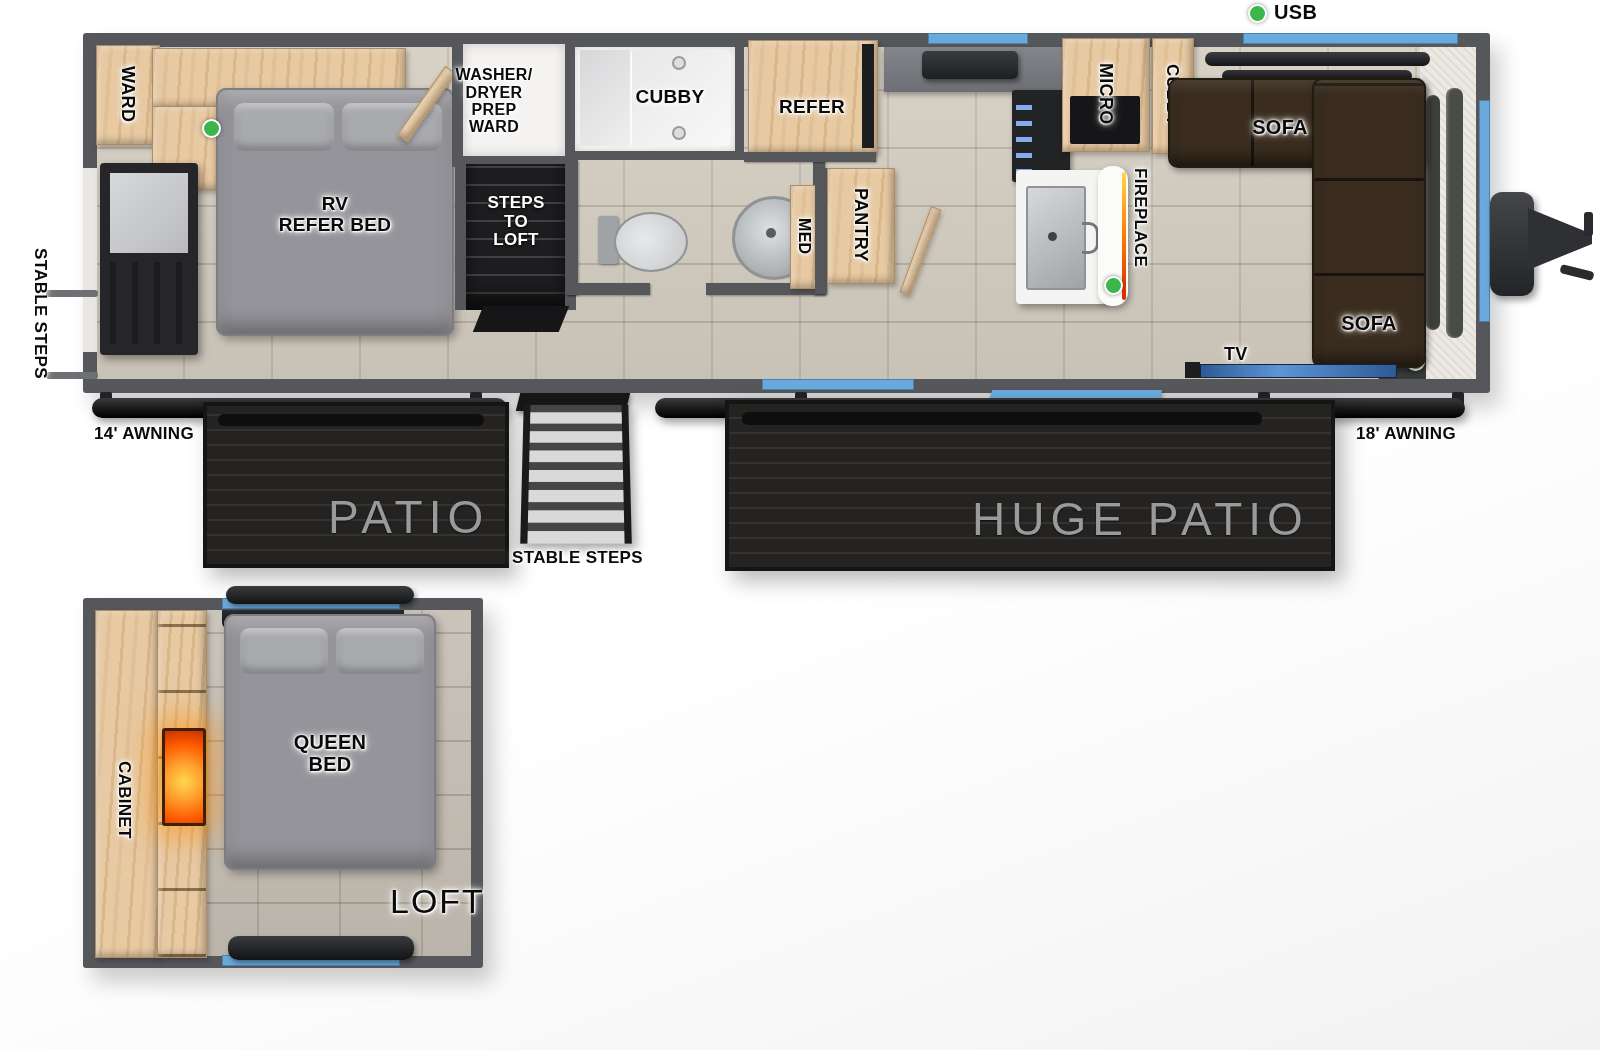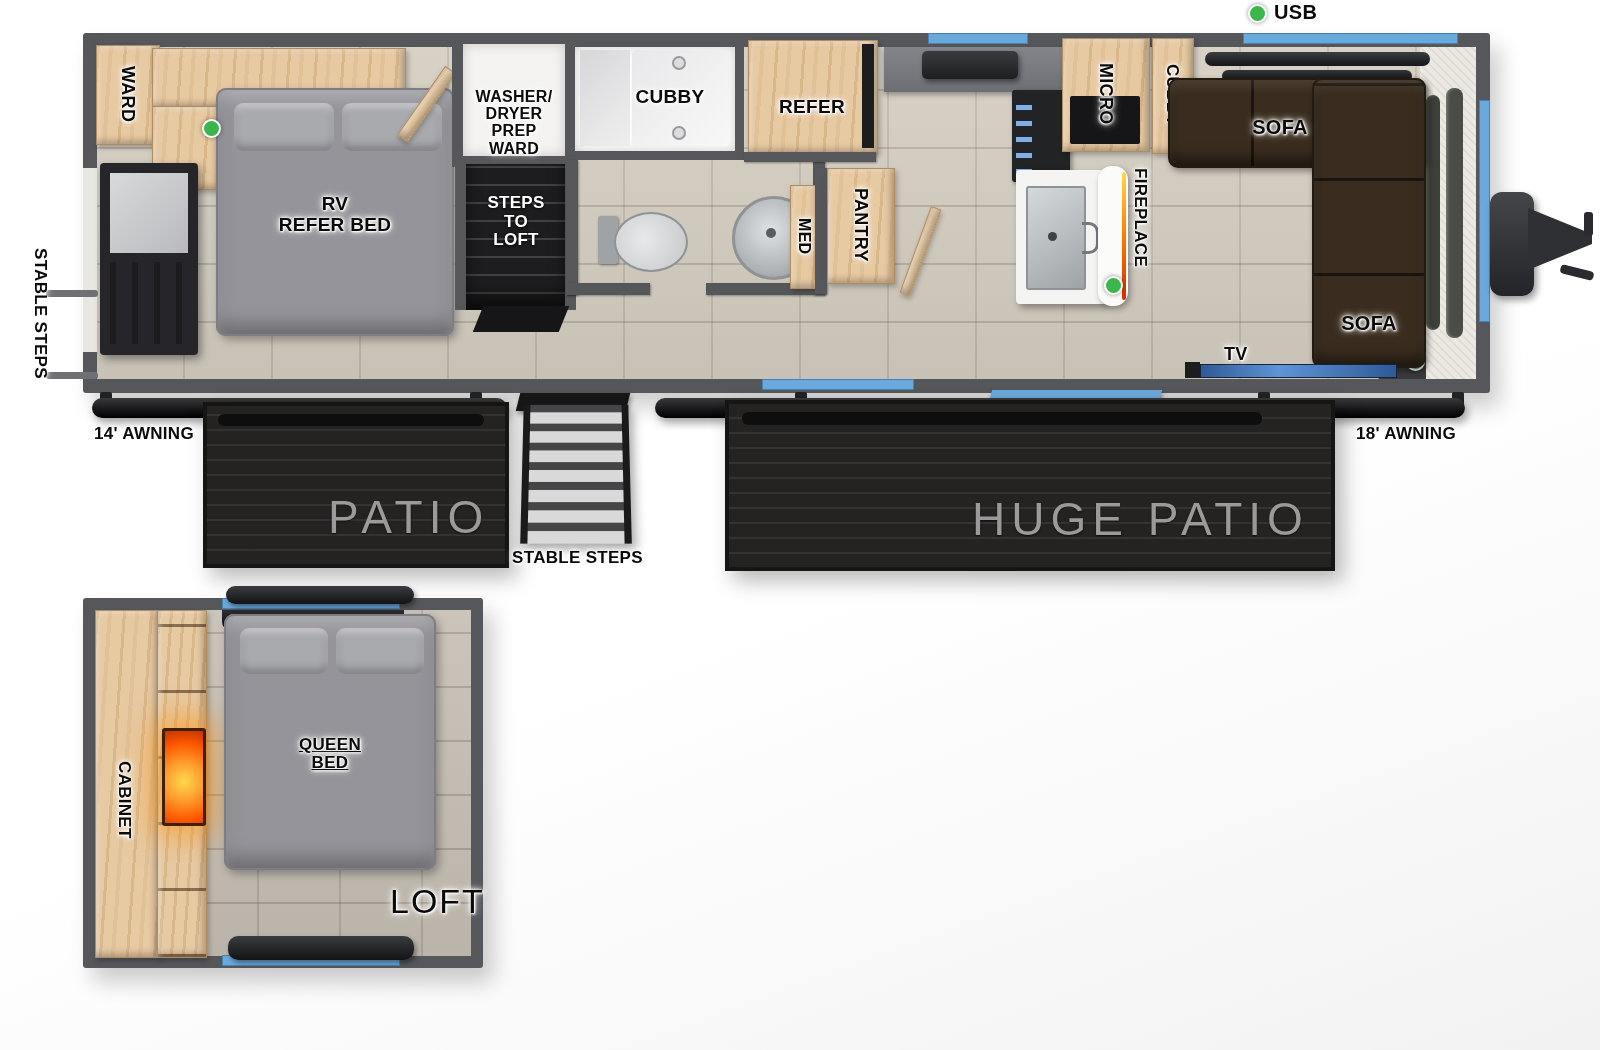--- a/index.html
+++ b/index.html
@@ -89,21 +89,21 @@
   <div class="abs wood" style="left:420px;top:62px;width:11px;height:82px;transform:rotate(35deg);"></div>
 
   <div class="abs" style="left:100px;top:163px;width:98px;height:192px;background:#26262a;border-radius:4px;box-shadow:3px 4px 8px rgba(0,0,0,.4);"></div>
   <div class="abs" style="left:110px;top:173px;width:78px;height:80px;background:linear-gradient(135deg,#d8d9db,#b9babd);"></div>
   <div class="abs" style="left:110px;top:262px;width:78px;height:82px;background:linear-gradient(135deg,#e3e4e6,#c5c6c9);background-image:repeating-linear-gradient(90deg,#1c1c1e 0 6px,transparent 6px 22px);"></div>
   <div class="abs" style="left:46px;top:290px;width:52px;height:7px;background:#6f7073;border-radius:3px;"></div>
   <div class="abs" style="left:46px;top:372px;width:52px;height:7px;background:#6f7073;border-radius:3px;"></div>
   <div class="lbl vert" style="left:30px;top:248px;height:150px;font-size:17px;">STABLE STEPS</div>
 
   <div class="abs whiteroom" style="left:452px;top:33px;width:124px;height:134px;border:11px solid #56575b;box-sizing:border-box;"></div>
-  <div class="lbl center lines" style="left:458px;top:45px;width:112px;height:112px;font-size:16px;align-items:flex-end;">
+  <div class="lbl center lines" style="left:438px;top:45px;width:112px;height:112px;font-size:16px;">
     <div>
         <span>WASHER/</span>
         <span>DRYER</span>
         <span>PREP</span>
         <span>WARD</span>
       </div>
   </div>
   <div class="abs" style="left:455px;top:164px;width:121px;height:146px;background:#1d1d1f;border-left:11px solid #56575b;border-right:11px solid #56575b;box-sizing:border-box;background-image:repeating-linear-gradient(0deg,transparent 0 16px,rgba(255,255,255,.16) 16px 18px);box-shadow:inset 0 -14px 16px rgba(0,0,0,.6);"></div>
   <div class="abs" style="left:478px;top:306px;width:86px;height:26px;background:#161618;transform:skewX(-22deg);"></div>
   <div class="lbl whitelbl center lines" style="left:466px;top:172px;width:100px;height:100px;font-size:17px;">
@@ -215,21 +215,21 @@
   <div class="abs" style="left:228px;top:936px;width:186px;height:24px;background:linear-gradient(#3a3b3e,#121315);border-radius:10px;box-shadow:2px 3px 5px rgba(0,0,0,.4);"></div>
 
   <div class="abs wood" style="left:95px;top:610px;width:62px;height:346px;"></div>
   <div class="abs wood" style="left:157px;top:610px;width:48px;height:346px;background-image:repeating-linear-gradient(0deg,rgba(60,35,10,.55) 0 3px,transparent 3px 66px),repeating-linear-gradient(94deg,rgba(165,120,60,.22) 0 3px,transparent 3px 12px);"></div>
   <div class="abs" style="left:162px;top:728px;width:38px;height:92px;background:radial-gradient(circle at 50% 55%,#ffd84d 0%,#ff9d2e 35%,#ff5a00 70%,#c33300 100%);border:3px solid #401f08;border-radius:3px;box-shadow:0 0 30px 10px rgba(255,140,0,.55);"></div>
   <div class="lbl vert center" style="left:104px;top:740px;width:40px;height:120px;font-size:17px;">CABINET</div>
 
   <div class="abs bed" style="left:224px;top:614px;width:212px;height:256px;"></div>
   <div class="abs pillow" style="left:240px;top:628px;width:88px;height:46px;"></div>
   <div class="abs pillow" style="left:336px;top:628px;width:88px;height:46px;"></div>
-  <div class="lbl center lines" style="left:224px;top:722px;width:212px;height:64px;font-size:17px;text-decoration:underline;">
+  <div class="lbl center lines" style="left:224px;top:722px;width:212px;height:64px;font-size:20px;">
     <div>
         <span>QUEEN</span>
         <span>BED</span>
       </div>
   </div>
   <div class="lbl" style="left:390px;top:882px;font-size:34px;font-weight:400;letter-spacing:2px;">LOFT</div>
 
 </div>
 
 </body></html>

